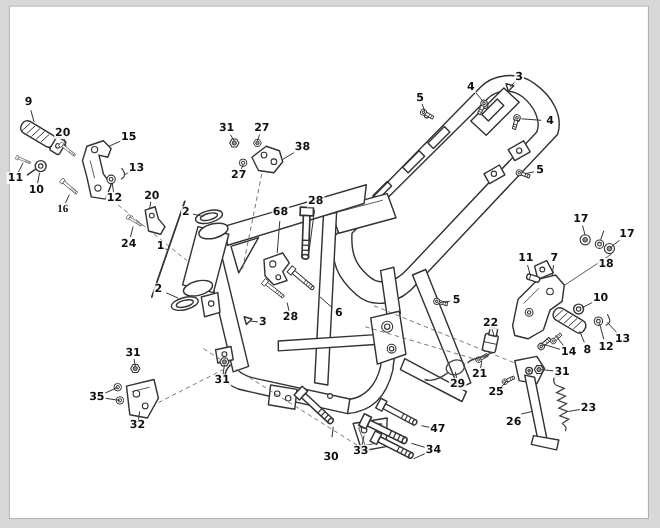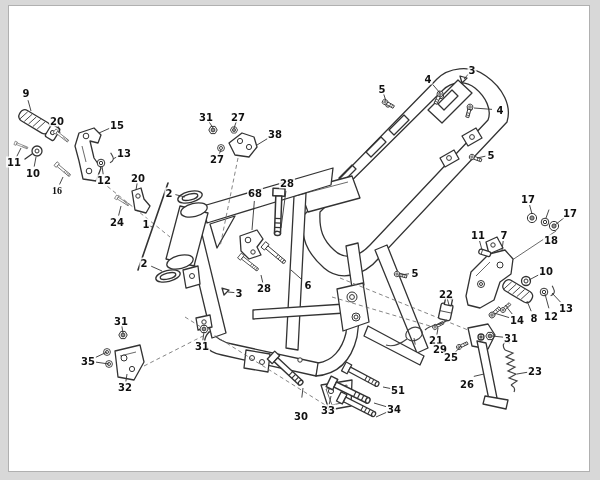--- a/index.html
+++ b/index.html
@@ -364,26 +364,26 @@
       <div class="callout" style="left: 478px; top: 235px;">11</div>
       <div class="callout" style="left: 504px; top: 235px;">7</div>
       <div class="callout" style="left: 546px; top: 271px;">10</div>
       <div class="callout" style="left: 566px; top: 308px;">13</div>
       <div class="callout" style="left: 551px; top: 316px;">12</div>
       <div class="callout" style="left: 534px; top: 318px;">8</div>
       <div class="callout" style="left: 517px; top: 320px;">14</div>
       <div class="callout" style="left: 415px; top: 273px;">5</div>
       <div class="callout" style="left: 446px; top: 294px;">22</div>
       <div class="callout" style="left: 436px; top: 340px;">21</div>
-      <div class="callout" style="left: 440px; top: 349px;">29</div>
+      <div class="callout" style="left: 416px; top: 349px;">29</div>
       <div class="callout" style="left: 511px; top: 338px;">31</div>
       <div class="callout" style="left: 451px; top: 357px;">25</div>
       <div class="callout" style="left: 467px; top: 384px;">26</div>
       <div class="callout" style="left: 535px; top: 371px;">23</div>
-      <div class="callout" style="left: 398px; top: 390px;">51</div>
+      <div class="callout" style="left: 398px; top: 390px;">47</div>
       <div class="callout" style="left: 394px; top: 409px;">34</div>
       <div class="callout" style="left: 328px; top: 410px;">33</div>
       <div class="callout" style="left: 301px; top: 404px; margin-top: 12px;">30</div>
       <div class="callout" style="left: 121px; top: 321px;">31</div>
       <div class="callout" style="left: 88px; top: 361px;">35</div>
       <div class="callout" style="left: 125px; top: 387px;">32</div>
       <div class="callout" style="left: 202px; top: 346px;">31</div>
     </div>
 
 </div>

